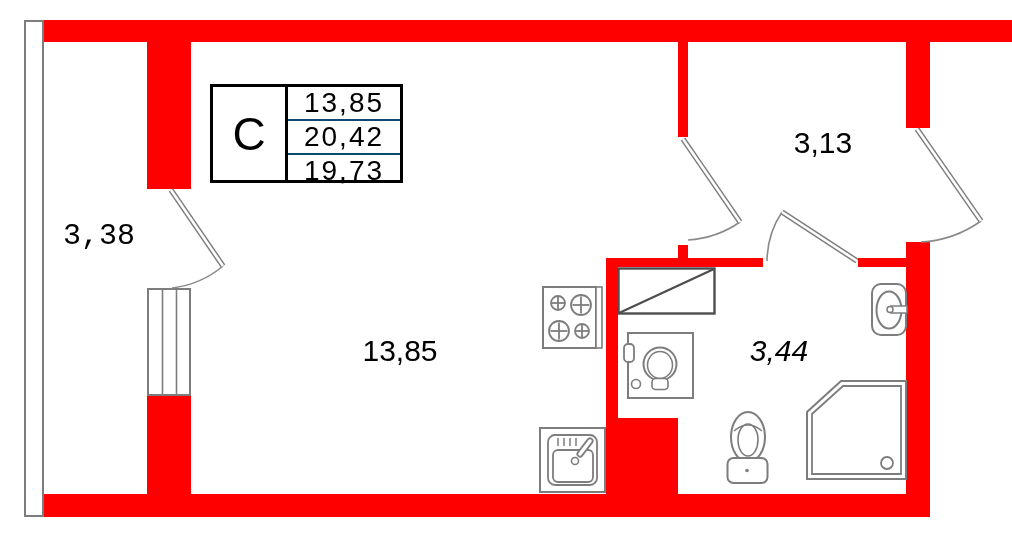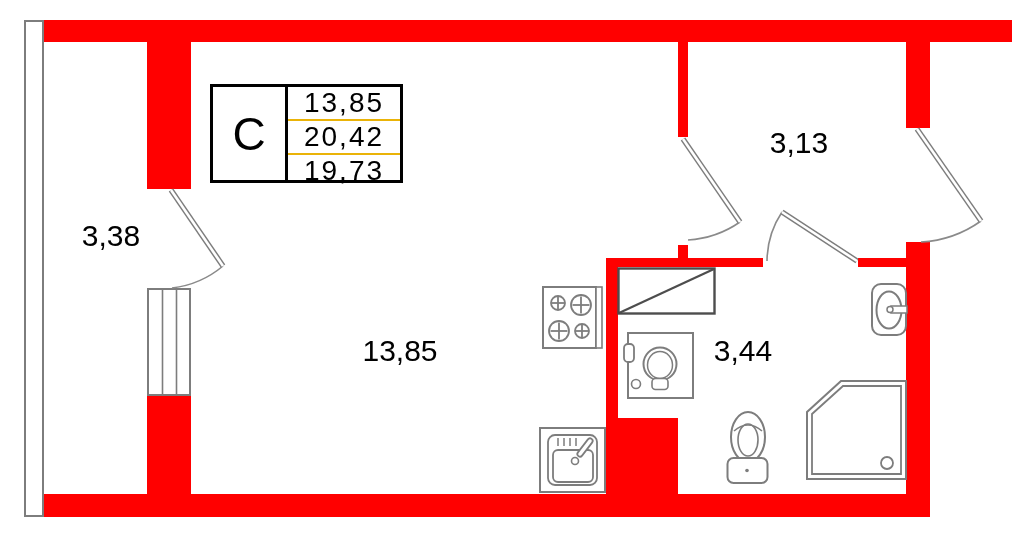--- a/index.html
+++ b/index.html
@@ -6,21 +6,21 @@
   .plan{position:relative;width:1012px;height:538px;background:#fff;overflow:hidden;
         font-family:"Liberation Sans", sans-serif;color:#000;}
   .plan svg{position:absolute;left:0;top:0;}
   .area-label{position:absolute;text-align:center;font-size:30px;line-height:34px;color:#000;}
   .legend{position:absolute;left:210px;top:84px;width:193px;height:99px;box-sizing:border-box;
           border:3px solid #000;background:#fff;display:flex;}
   .legend-type{width:72px;display:flex;align-items:center;justify-content:center;
                font-size:46px;border-right:3px solid #000;}
   .legend-rows{flex:1;display:flex;flex-direction:column;}
   .legend-row{flex:1;display:flex;align-items:center;justify-content:center;
-              font-size:28px;letter-spacing:2px;border-top:2px solid #eab308;}
+              font-size:28px;letter-spacing:2px;border-top:2px solid #0c4a6e;}
   .legend-row:first-child{border-top:none;}
 </style>
 </head>
 <body>
 
 <div class="plan">
 
   <svg width="1012" height="538" viewBox="0 0 1012 538">
 
     <g fill="#ff0000">
@@ -145,23 +145,23 @@
 
   <div class="legend">
     <div class="legend-type">С</div>
     <div class="legend-rows">
       <div class="legend-row">13,85</div>
       <div class="legend-row">20,42</div>
       <div class="legend-row">19,73</div>
     </div>
   </div>
 
-  <div class="area-label" style="left:36px;top:219px;width:150px;">
+  <div class="area-label" style="left:24px;top:219px;width:150px;font-family:Liberation Mono, monospace;">
     <div>3,38</div>
   </div>
 
   <div class="area-label" style="left:339px;top:334px;width:122px;">13,85</div>
 
-  <div class="area-label" style="left:738px;top:126px;width:122px;">3,13</div>
+  <div class="area-label" style="left:762px;top:126px;width:122px;">3,13</div>
 
-  <div class="area-label" style="left:682px;top:334px;width:122px;">3,44</div>
+  <div class="area-label" style="left:718px;top:334px;width:122px;font-style:italic;">3,44</div>
 
 </div>
 
 </body></html>

